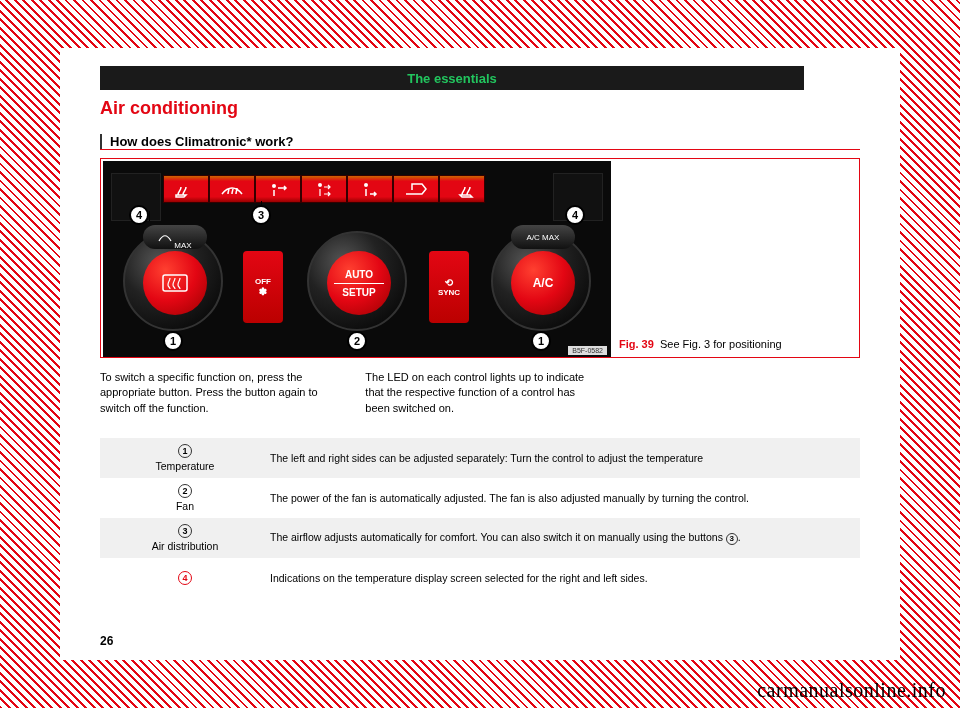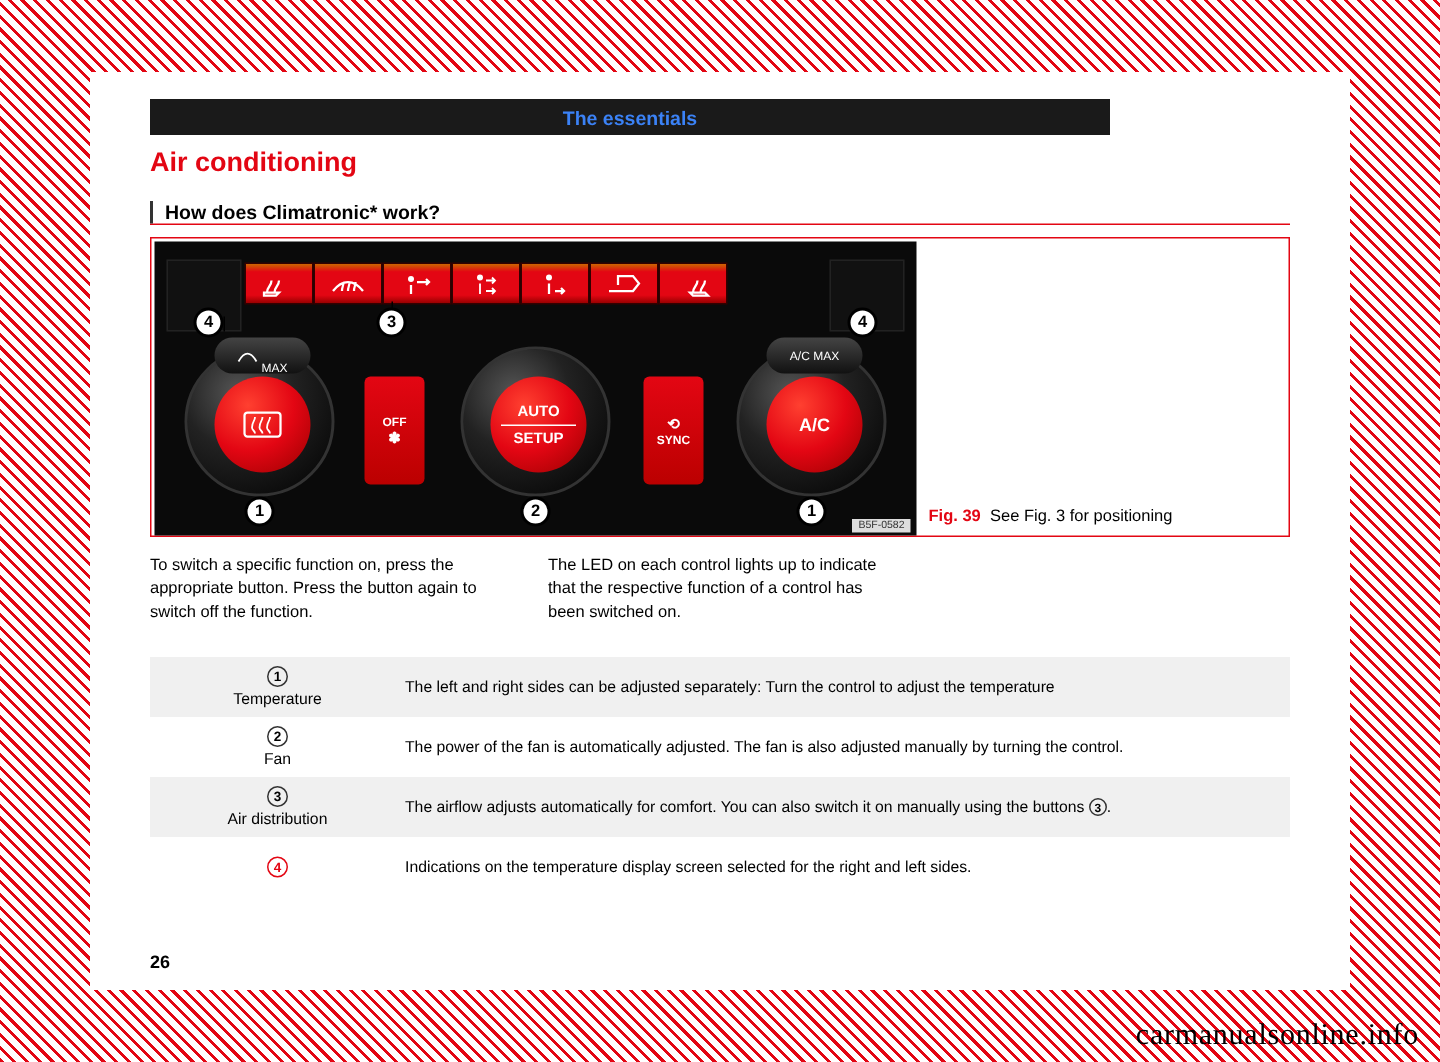--- a/index.html
+++ b/index.html
@@ -31,24 +31,24 @@
       top: 48px;
       width: 840px;
       height: 612px;
       background: #fff;
       z-index: 1;
     }
     .header-bar {
       position: absolute;
       left: 40px;
       top: 18px;
-      width: 640px;
+      width: 704px;
       height: 24px;
       background: #1a1a1a;
-      color: #3b82f6;
+      color: #22c55e;
       font-weight: bold;
       font-size: 13px;
       display: flex;
       align-items: center;
       justify-content: center;
     }
     .section-title {
       position: absolute;
       left: 40px;
       top: 50px;

